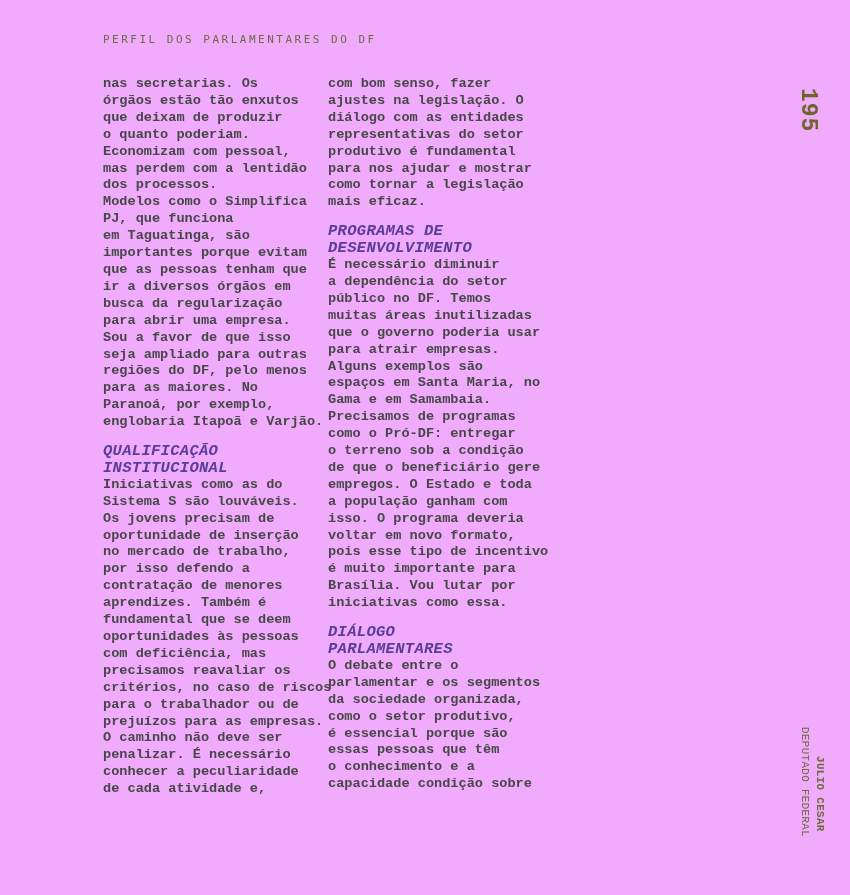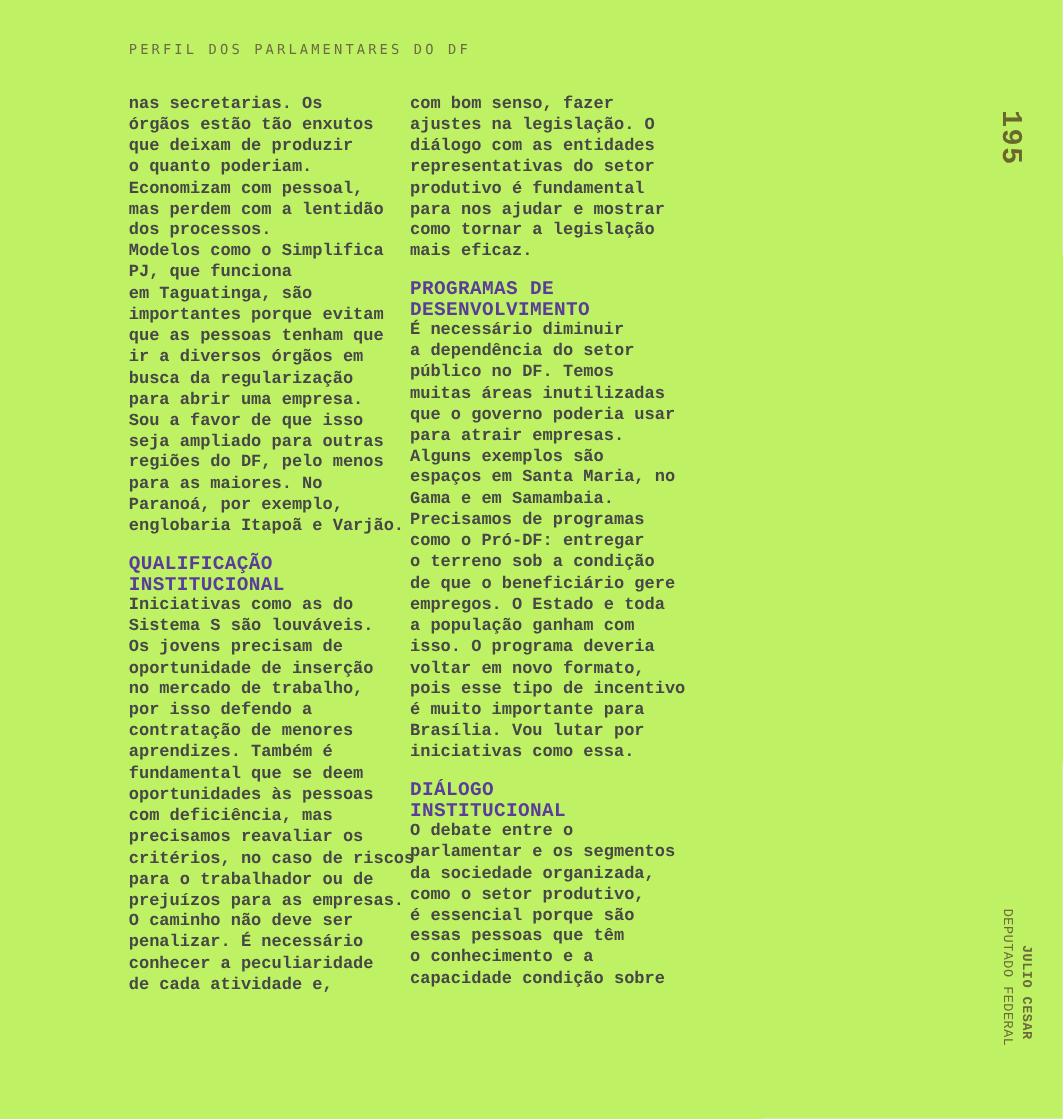--- a/index.html
+++ b/index.html
@@ -1,21 +1,21 @@
 <!DOCTYPE html>
 <html><head>
 <meta charset="utf-8">
 <style>
   * { margin: 0; padding: 0; box-sizing: border-box; }
   html, body { background: #e8e8e8; }
   .page {
     position: relative;
     width: 850px;
     height: 895px;
-    background: #bef264;
+    background: #f0abfc;
     overflow: hidden;
     font-family: "Liberation Mono", monospace;
   }
   .running-header {
     position: absolute;
     left: 103px;
     top: 33px;
     font-family: "DejaVu Sans Mono", monospace;
     font-size: 11px;
     letter-spacing: 2.5px;
@@ -48,20 +48,21 @@
     font-weight: bold;
   }
   .heading {
     white-space: pre-line;
     margin-top: 12px;
     font-weight: bold;
     font-size: 15.5px;
     line-height: 16.9px;
     letter-spacing: 0.3px;
     color: #5a3c99;
+    font-style: italic;
   }
   .footer-vertical {
     position: absolute;
     left: 797px;
     top: 727px;
     height: 105px;
     writing-mode: vertical-lr;
     text-align: end;
     font-family: "Liberation Mono", monospace;
     font-size: 10.8px;
@@ -153,21 +154,21 @@
 de que o beneficiário gere
 empregos. O Estado e toda
 a população ganham com
 isso. O programa deveria
 voltar em novo formato,
 pois esse tipo de incentivo
 é muito importante para
 Brasília. Vou lutar por
 iniciativas como essa.</div>
     <div class="heading">DIÁLOGO
-INSTITUCIONAL</div>
+PARLAMENTARES</div>
     <div class="body-block">O debate entre o
 parlamentar e os segmentos
 da sociedade organizada,
 como o setor produtivo,
 é essencial porque são
 essas pessoas que têm
 o conhecimento e a
 capacidade condição sobre</div>
   </div>
 

